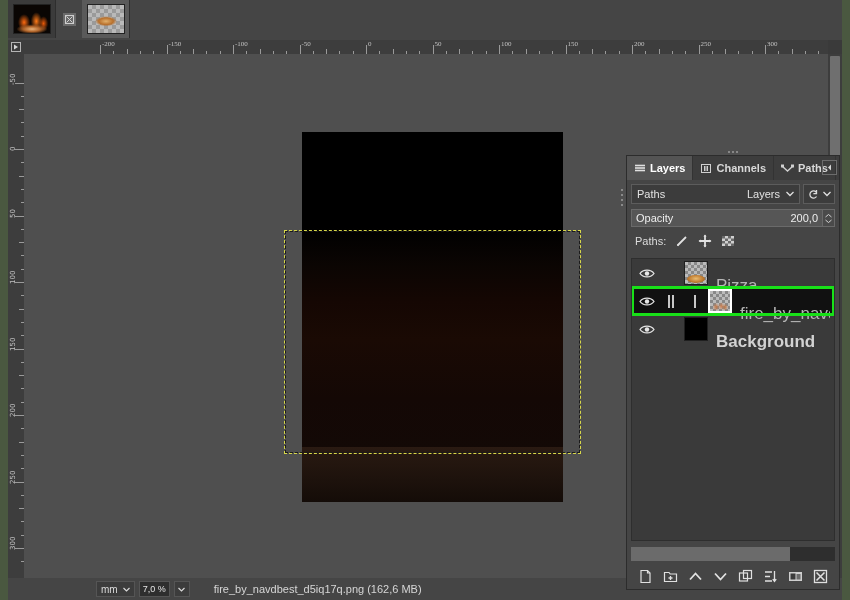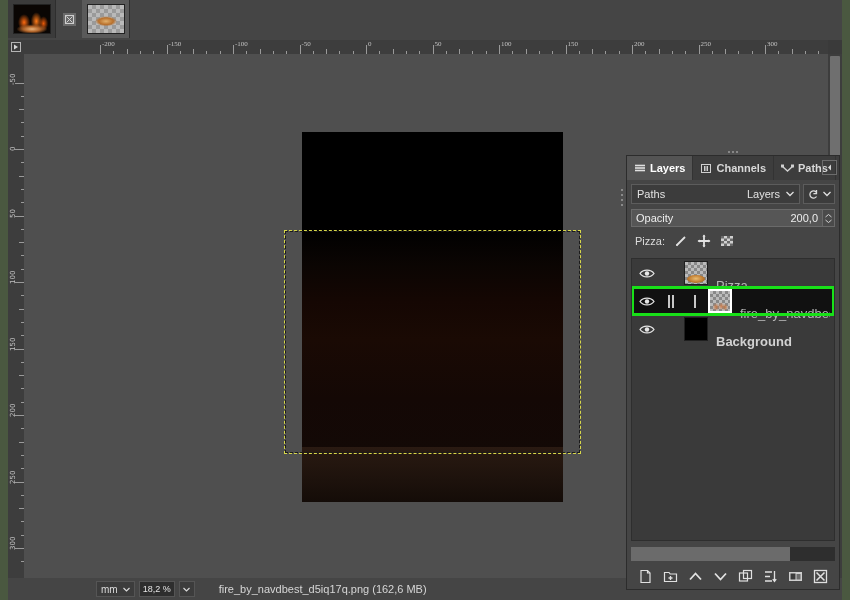--- a/index.html
+++ b/index.html
@@ -283,21 +283,21 @@
   }
   .lt-fire::after {
     content: ""; position: absolute; left: 8%; right: 8%; bottom: 4%; height: 50%;
     background:
       radial-gradient(ellipse 30% 60% at 25% 70%, #c97a48 0%, rgba(180,100,60,0) 72%),
       radial-gradient(ellipse 28% 58% at 58% 62%, #cf8050 0%, rgba(180,100,60,0) 72%),
       radial-gradient(ellipse 26% 52% at 82% 72%, #c47a46 0%, rgba(180,100,60,0) 74%);
   }
   .lt-black { background: #000000; }
   .layer-name {
-    font-size: 13px; color: #e6e6e6; white-space: nowrap;
+    font-size: 17px; color: #e6e6e6; white-space: nowrap;
     overflow: hidden; text-overflow: clip; flex: 1; margin-top: 25px;
   }
   .layer-name.bold { font-weight: bold; color: #d2d2d2; }
   .layer-name.dim { color: #b6b6b6; }
 
   .list-sb {
     position: absolute; left: 4px; right: 4px; bottom: 28px; height: 14px;
     background: #2e2e2e;
   }
   .list-sb-thumb { height: 14px; width: 78%; background: #6b6b6b; }
@@ -488,21 +488,21 @@
   <div class="statusbar">
     <div class="unit-combo">
       <span>mm</span>
       <span>
         <svg width="7" height="5" viewBox="0 0 7 5">
             <path d="M0.5 1 L3.5 4 L6.5 1" fill="none" stroke="#d8d8d8" stroke-width="1.2"></path>
           </svg>
       </span>
     </div>
     <div class="zoom-entry">
-      <span>18,2 %</span>
+      <span>7,0 %</span>
     </div>
     <div class="zoom-arrow">
       <span>
         <svg width="7" height="5" viewBox="0 0 7 5">
             <path d="M0.5 1 L3.5 4 L6.5 1" fill="none" stroke="#d8d8d8" stroke-width="1.2"></path>
           </svg>
       </span>
     </div>
     <div class="status-text">fire_by_navdbest_d5iq17q.png (162,6 MB)</div>
   </div>
@@ -594,21 +594,21 @@
         <svg width="7" height="4" viewBox="0 0 7 4">
             <path d="M0.5 3 L3.5 0.5 L6.5 3" fill="none" stroke="#d2d2d2"></path>
           </svg>
         <svg width="7" height="4" viewBox="0 0 7 4">
             <path d="M0.5 1 L3.5 3.5 L6.5 1" fill="none" stroke="#d2d2d2"></path>
           </svg>
       </div>
     </div>
 
     <div class="lock-row">
-      <span>Pizza:</span>
+      <span>Paths:</span>
       <span>
         <svg width="14" height="14" viewBox="0 0 14 14">
           <path d="M2.5 11.5 L11 3" stroke="#e2e2e2" stroke-width="1.8"></path>
           <path d="M2 12 L2.4 10.2 L3.8 11.6 Z" fill="#e2e2e2"></path>
         </svg>
       </span>
       <span>
         <svg width="14" height="14" viewBox="0 0 14 14">
           <path d="M7 1.5 L7 12.5 M1.5 7 L12.5 7" stroke="#e2e2e2" stroke-width="1.8"></path>
           <path d="M7 0.5 L5.4 2.6 L8.6 2.6 Z M7 13.5 L5.4 11.4 L8.6 11.4 Z M0.5 7 L2.6 5.4 L2.6 8.6 Z M13.5 7 L11.4 5.4 L11.4 8.6 Z" fill="#e2e2e2"></path>

